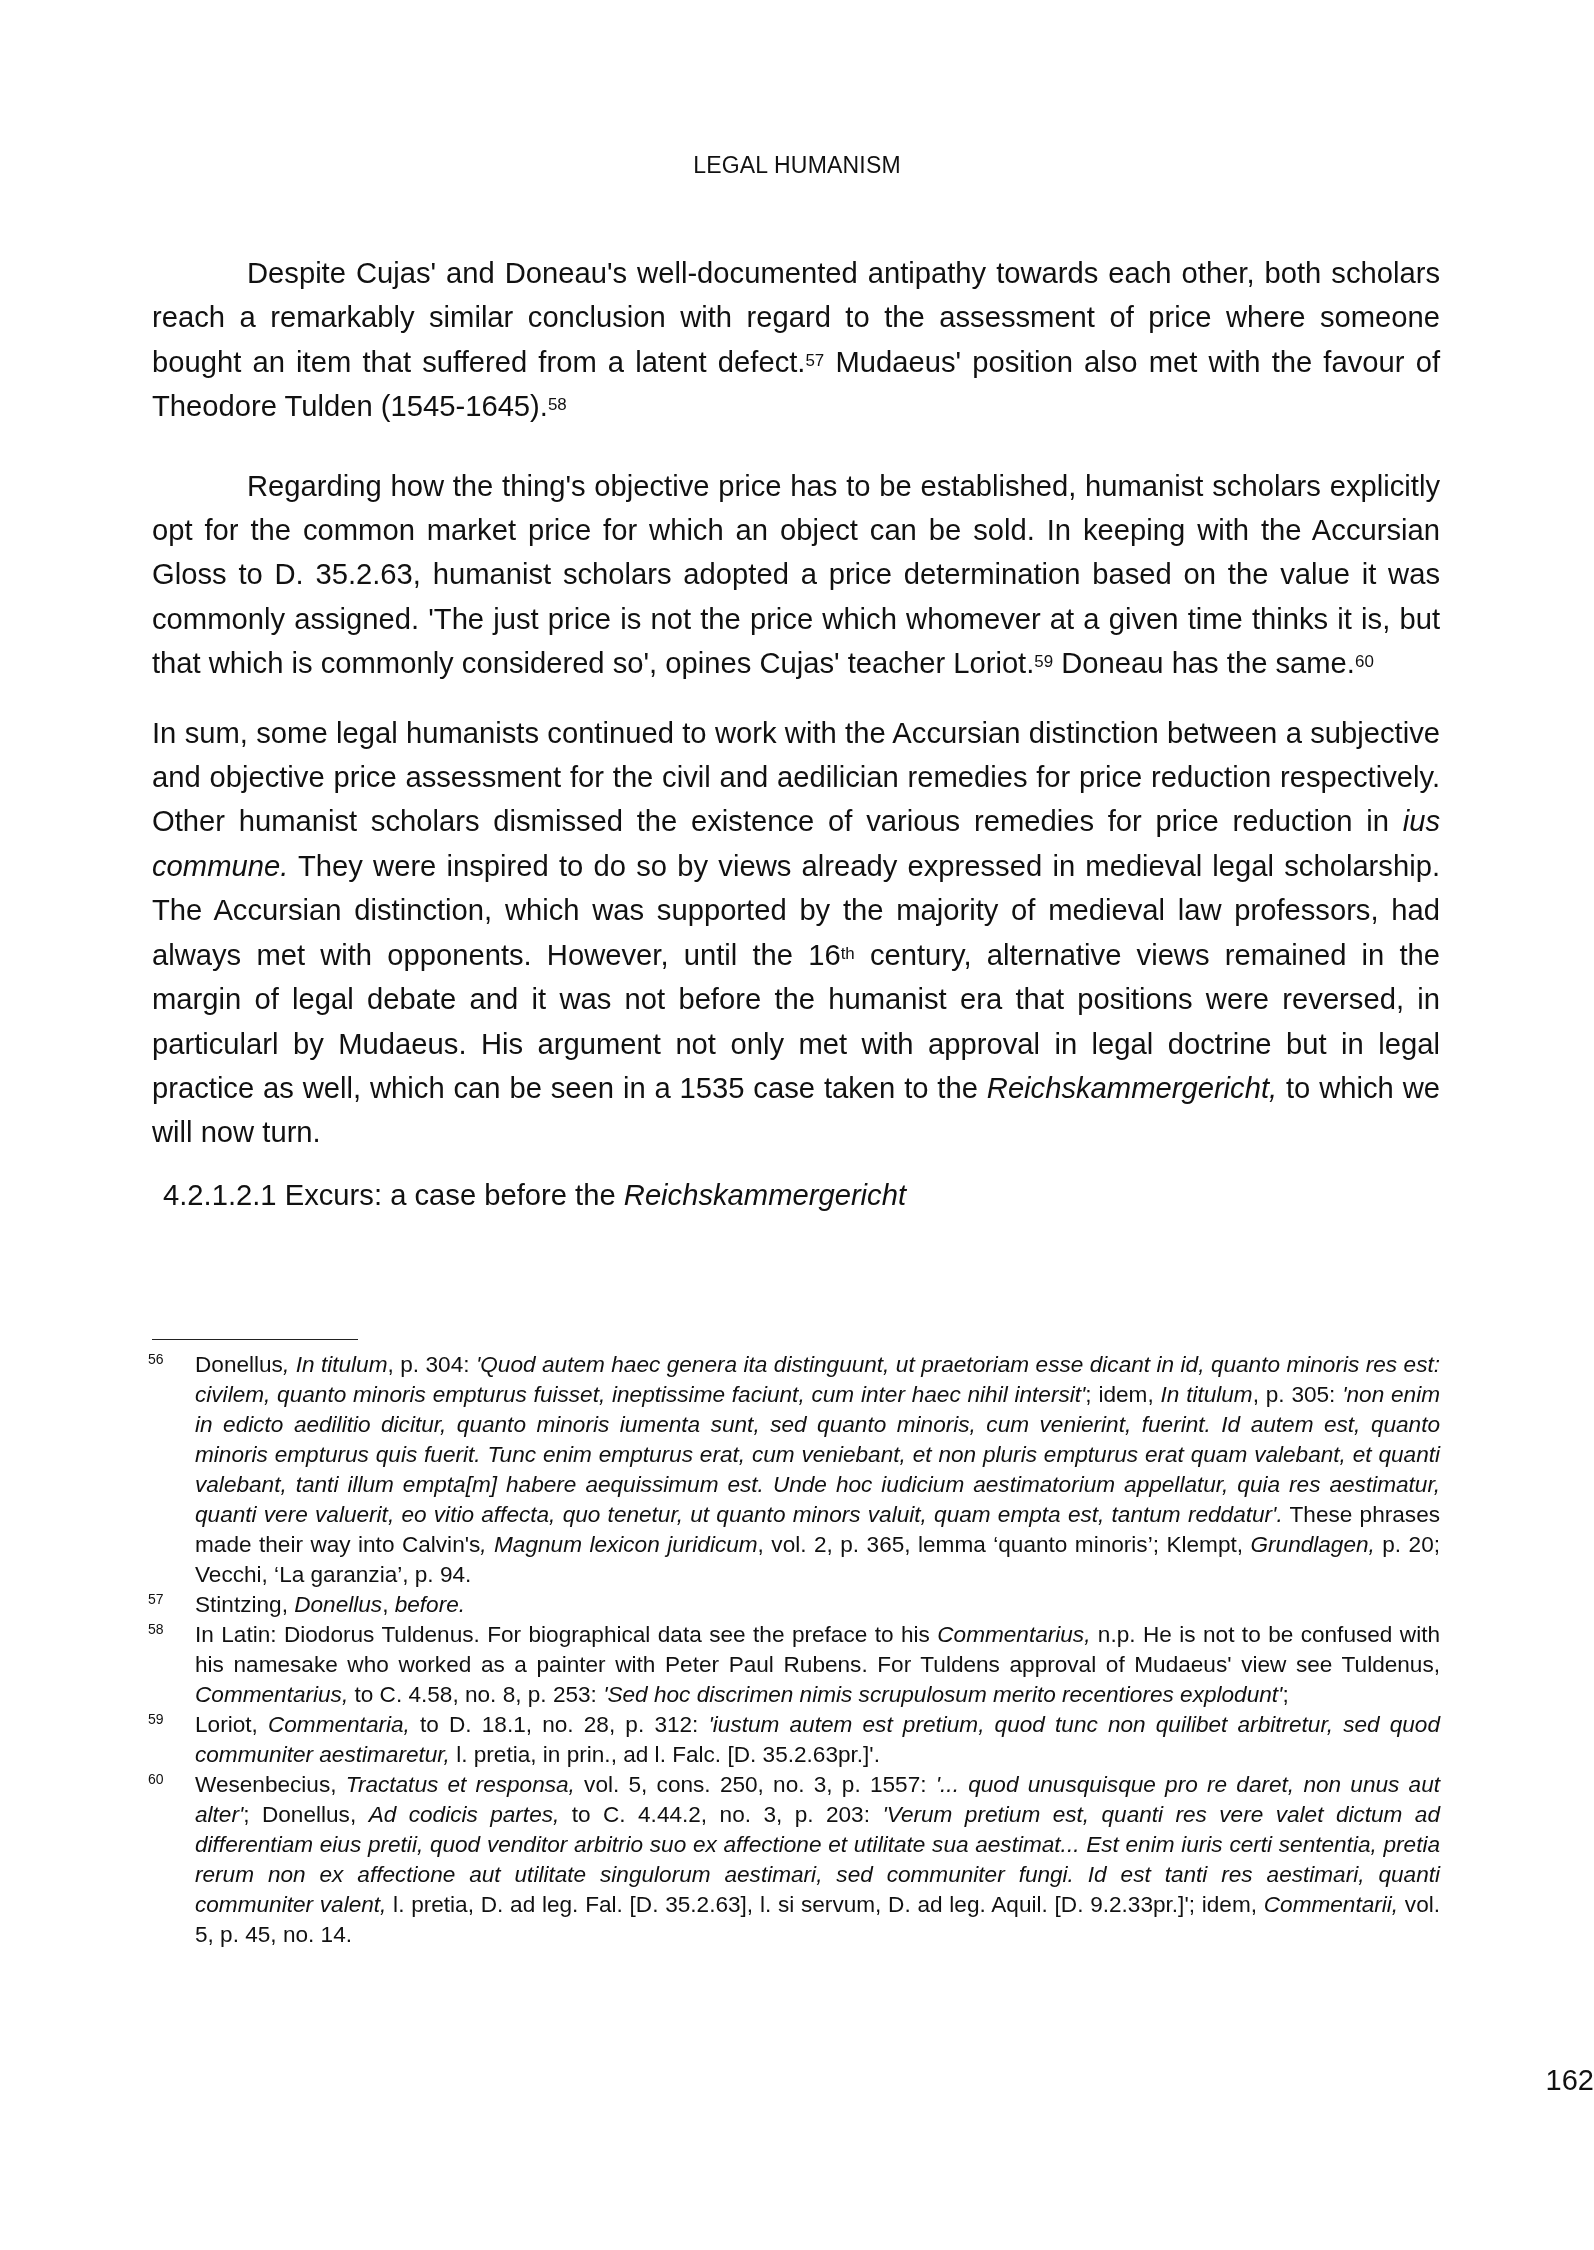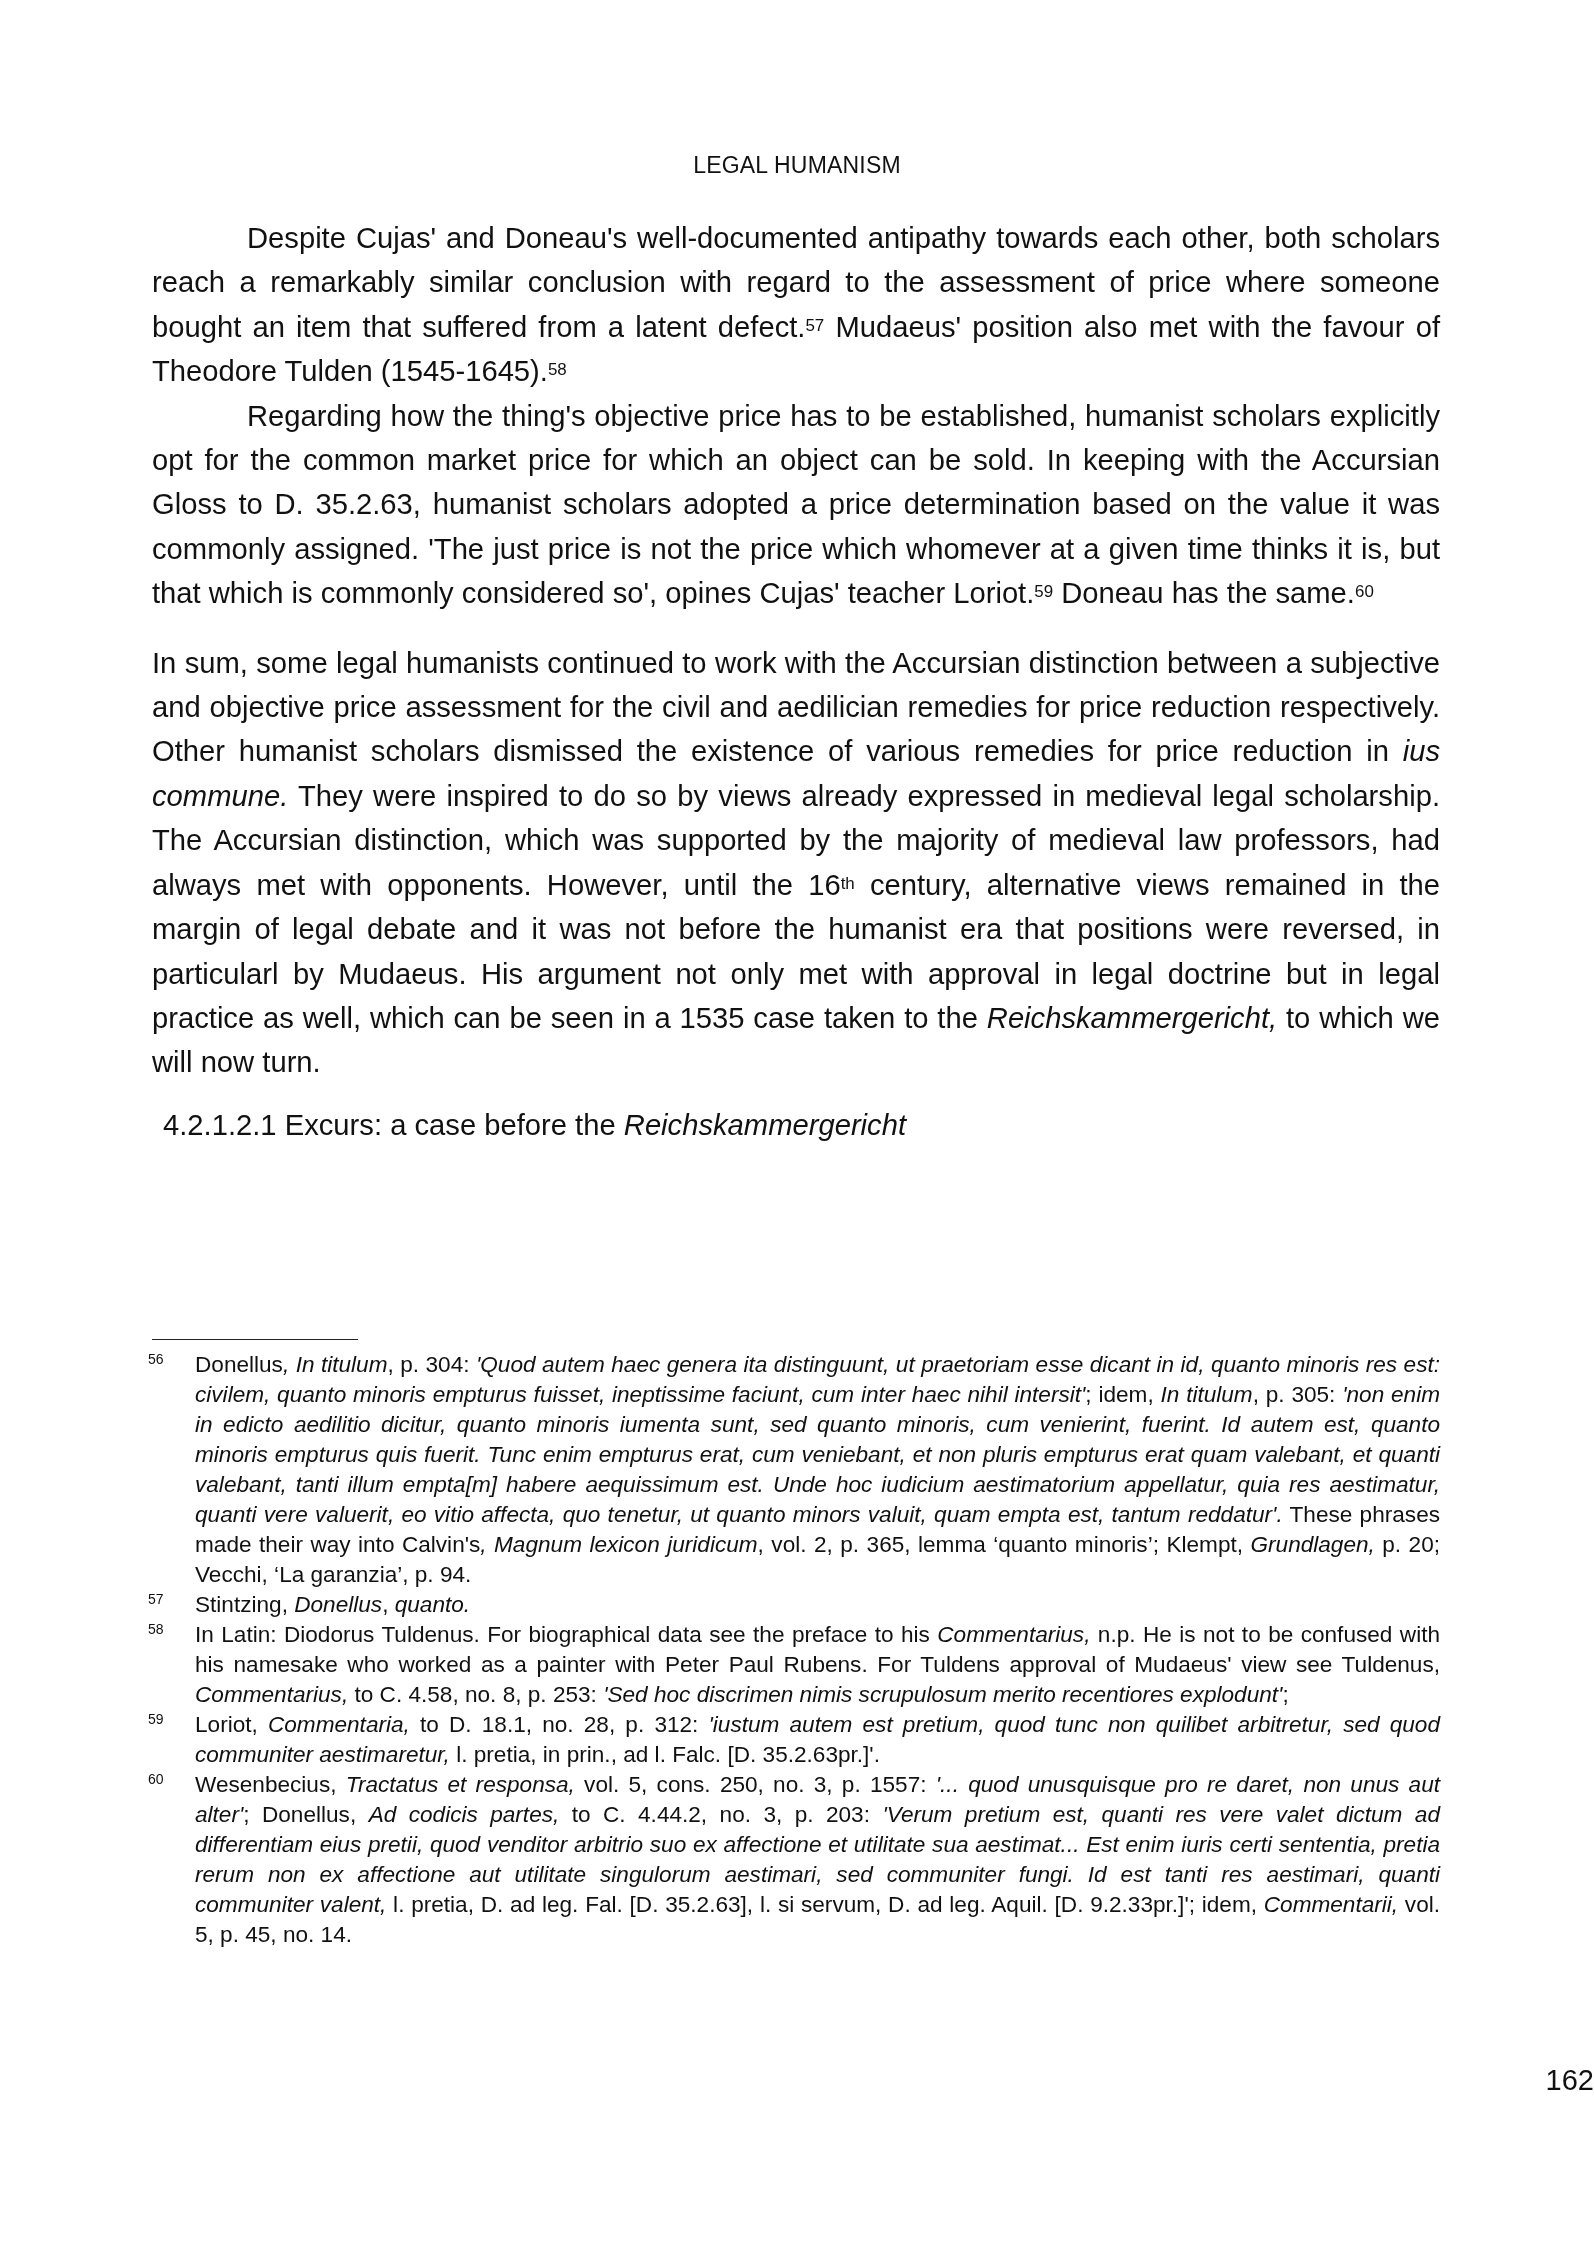--- a/index.html
+++ b/index.html
@@ -3,21 +3,21 @@
 <meta charset="utf-8">
 <style>
   html, body { margin: 0; padding: 0; background: #ffffff; }
   body { width: 1594px; height: 2250px; position: relative; overflow: hidden;
          font-family: "Liberation Sans", sans-serif; color: #111111; }
   .page { position: absolute; left: 0; top: 0; width: 1594px; height: 2082px; background: #ffffff; }
   .running-header { position: absolute; top: 150px; left: 0; width: 1594px; text-align: center;
          font-size: 23px; letter-spacing: 0.2px; line-height: 30px; }
   .body-col { position: absolute; left: 152px; top: 216px; width: 1288px; }
   .para { margin: 0; font-size: 29.2px; line-height: 44.4px; text-align: justify; }
-  .para.indent { text-indent: 95px; }
+  .para.indent { text-indent: 95px; margin-top: 35px; }
   .para.gap { margin-top: 25px; }
   sup { font-size: 58%; line-height: 0; position: relative; top: -0.35em; vertical-align: baseline; }
   .heading { margin: 11px; margin-top: 18px; font-size: 29.2px; line-height: 44.4px; font-weight: normal; }
   .fn-rule { position: absolute; left: 152px; top: 1339px; width: 206px; height: 0; border-top: 1.5px solid #222; }
   .footnotes { position: absolute; left: 148px; top: 1350px; width: 1292px; }
   .fn { position: relative; padding-left: 47px; font-size: 22.6px; line-height: 30px; text-align: justify; margin: 0; }
   .fn-num { position: absolute; left: 0; top: -6px; font-size: 14px; }
   .page-number { position: absolute; top: 2063px; left: 0; width: 1594px; text-align: right;
          font-size: 29px; line-height: 34px; }
 </style>
@@ -37,20 +37,20 @@
 
     <p class="para gap"><span>In sum, some legal humanists continued to work with the Accursian distinction between a subjective and objective price assessment for the civil and aedilician remedies for price reduction respectively. Other humanist scholars dismissed the existence of various remedies for price reduction in </span><em>ius commune.</em><span> They were inspired to do so by views already expressed in medieval legal scholarship. The Accursian distinction, which was supported by the majority of medieval law professors, had always met with opponents. However, until the 16</span><sup>th</sup><span> century, alternative views remained in the margin of legal debate and it was not before the humanist era that positions were reversed, in particularl by Mudaeus. His argument not only met with approval in legal doctrine but in legal practice as well, which can be seen in a 1535 case taken to the </span><em>Reichskammergericht,</em><span> to which we will now turn.</span></p>
 
     <h3 class="heading"><span>4.2.1.2.1 Excurs: a case before the </span><em>Reichskammergericht</em></h3>
   </div>
 
   <div class="fn-rule"></div>
 
   <div class="footnotes" id="footnotes">
       <p class="fn"><span class="fn-num">56</span><span>Donellus</span><em>, In titulum</em><span>, p. 304: </span><em>'Quod autem haec genera ita distinguunt, ut praetoriam esse dicant in id, quanto minoris res est: civilem, quanto minoris empturus fuisset, ineptissime faciunt, cum inter haec nihil intersit'</em><span>; idem, </span><em>In titulum</em><span>, p. 305: </span><em>'non enim in edicto aedilitio dicitur, quanto minoris iumenta sunt, sed quanto minoris, cum venierint, fuerint. Id autem est, quanto minoris empturus quis fuerit. Tunc enim empturus erat, cum veniebant, et non pluris empturus erat quam valebant, et quanti valebant, tanti illum empta[m] habere aequissimum est. Unde hoc iudicium aestimatorium appellatur, quia res aestimatur, quanti vere valuerit, eo vitio affecta, quo tenetur, ut quanto minors valuit, quam empta est, tantum reddatur'.</em><span> These phrases made their way into Calvin's</span><em>, Magnum lexicon juridicum</em><span>, vol. 2, p. 365, lemma ‘quanto minoris’; Klempt, </span><em>Grundlagen,</em><span> p. 20; Vecchi, ‘La garanzia’, p. 94.</span></p>
-      <p class="fn"><span class="fn-num">57</span><span>Stintzing, </span><em>Donellus</em><span>, </span><em>quanto.</em></p>
+      <p class="fn"><span class="fn-num">57</span><span>Stintzing, </span><em>Donellus</em><span>, </span><em>before.</em></p>
       <p class="fn"><span class="fn-num">58</span><span>In Latin: Diodorus Tuldenus. For biographical data see the preface to his </span><em>Commentarius,</em><span> n.p. He is not to be confused with his namesake who worked as a painter with Peter Paul Rubens. For Tuldens approval of Mudaeus' view see Tuldenus, </span><em>Commentarius,</em><span> to C. 4.58, no. 8, p. 253: </span><em>'Sed hoc discrimen nimis scrupulosum merito recentiores explodunt'</em><span>;</span></p>
       <p class="fn"><span class="fn-num">59</span><span>Loriot, </span><em>Commentaria,</em><span> to D. 18.1, no. 28, p. 312: </span><em>'iustum autem est pretium, quod tunc non quilibet arbitretur, sed quod communiter aestimaretur,</em><span> l. pretia, in prin., ad l. Falc. [D. 35.2.63pr.]'.</span></p>
       <p class="fn"><span class="fn-num">60</span><span>Wesenbecius, </span><em>Tractatus et responsa,</em><span> vol. 5, cons. 250, no. 3, p. 1557: </span><em>'... quod unusquisque pro re daret, non unus aut alter'</em><span>; Donellus, </span><em>Ad codicis partes,</em><span> to C. 4.44.2, no. 3, p. 203: </span><em>'Verum pretium est, quanti res vere valet dictum ad differentiam eius pretii, quod venditor arbitrio suo ex affectione et utilitate sua aestimat... Est enim iuris certi sententia, pretia rerum non ex affectione aut utilitate singulorum aestimari, sed communiter fungi. Id est tanti res aestimari, quanti communiter valent,</em><span> l. pretia, D. ad leg. Fal. [D. 35.2.63], l. si servum, D. ad leg. Aquil. [D. 9.2.33pr.]'; idem, </span><em>Commentarii,</em><span> vol. 5, p. 45, no. 14.</span></p>
     </div>
 
   <div class="page-number">162</div>
 </div>
 
 </body></html>

